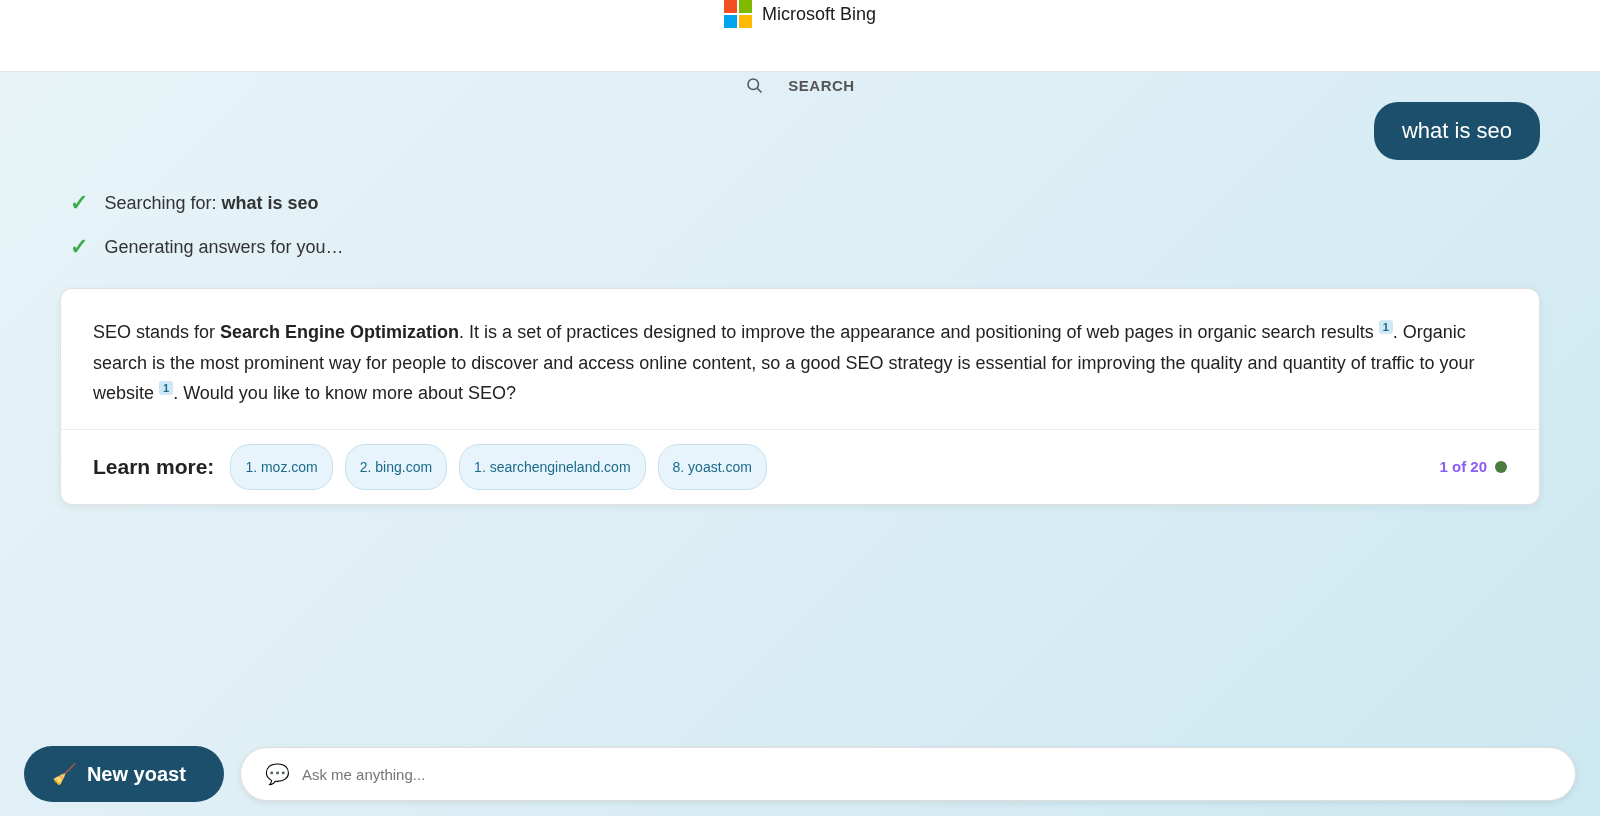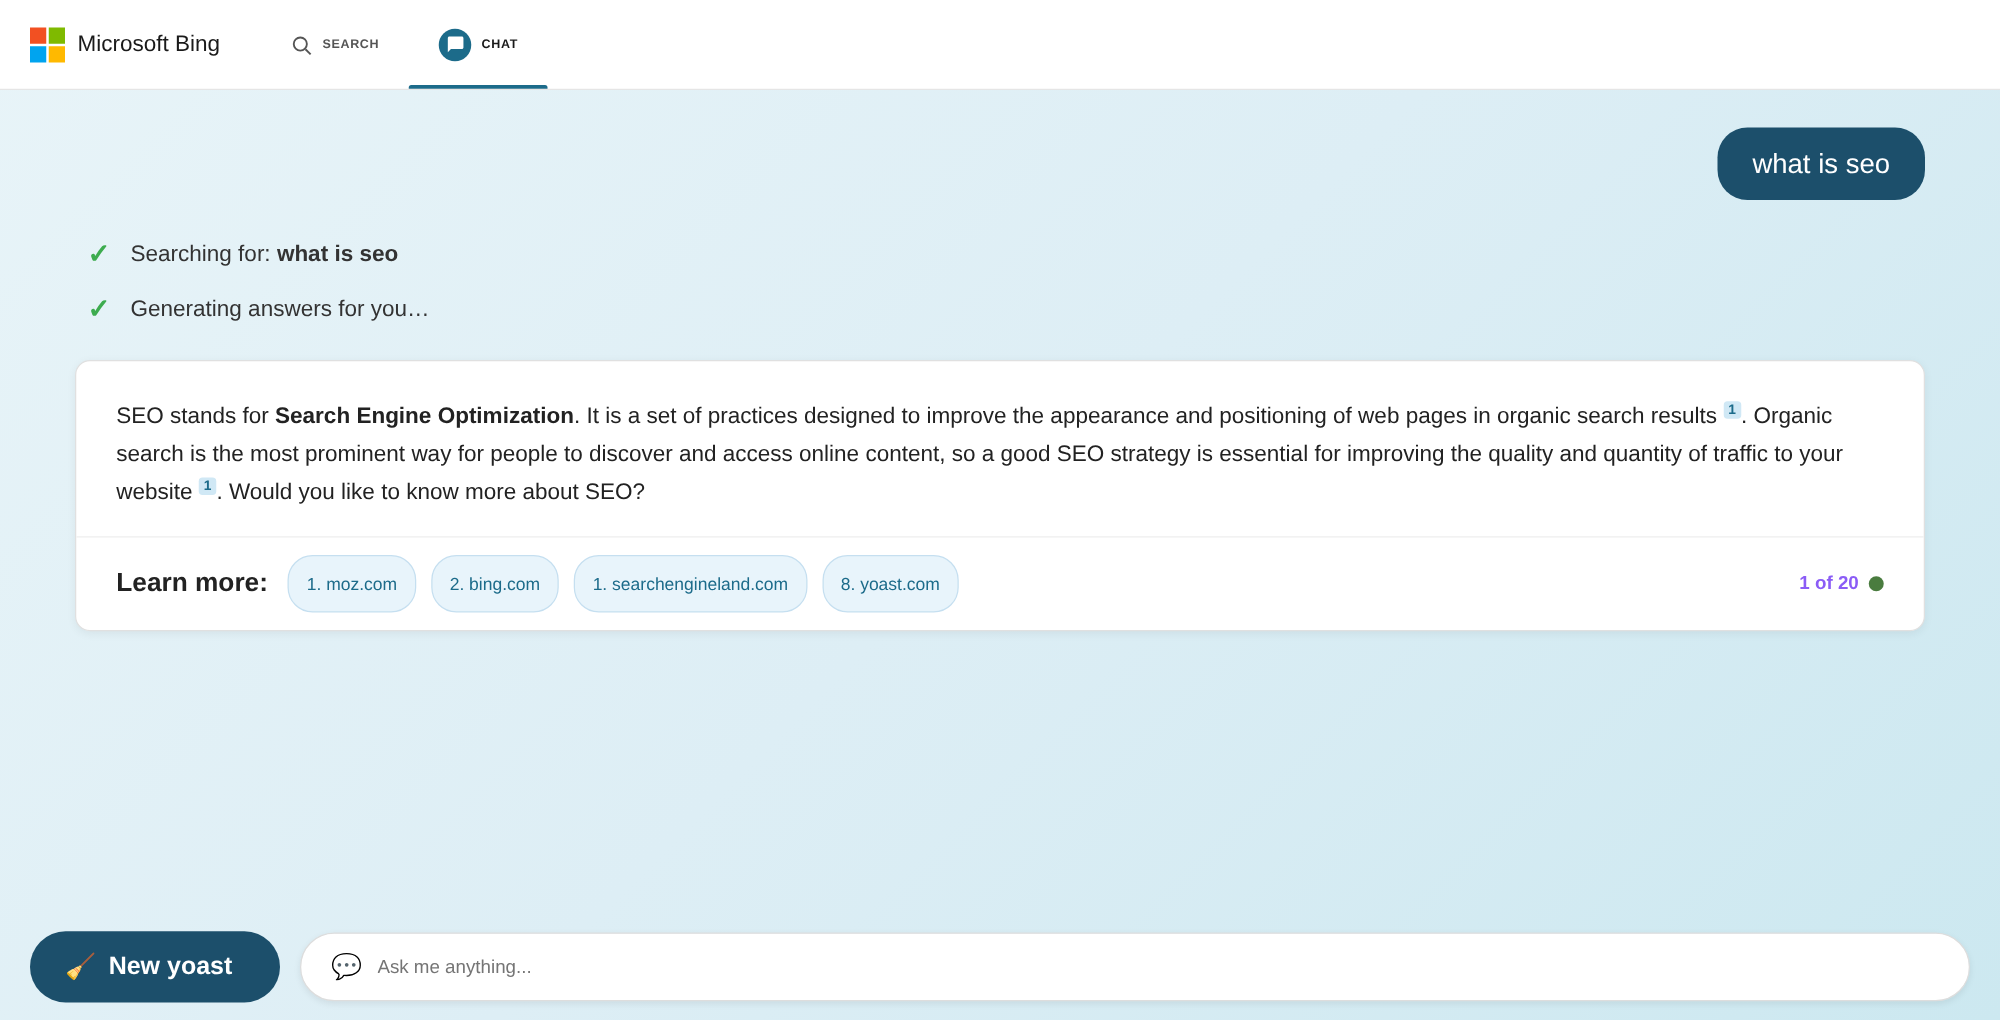--- a/index.html
+++ b/index.html
@@ -13,20 +13,21 @@
 
     
     .header {
       display: flex;
       align-items: center;
       padding: 0 24px;
       height: 72px;
       background: white;
       border-bottom: 1px solid #e5e5e5;
       gap: 32px;
+      flex-direction: column;
     }
 
     .logo-area {
       display: flex;
       align-items: center;
       gap: 10px;
     }
 
     .ms-logo {
       width: 28px;
@@ -49,26 +50,26 @@
     .nav-tabs {
       display: flex;
       align-items: center;
       gap: 0;
       height: 100%;
     }
 
     .nav-tab {
       display: flex;
       align-items: center;
-      gap: 8px;
+      gap: 25px;
       padding: 16px 24px;
       height: 100%;
       cursor: pointer;
       position: relative;
-      font-size: 10px;
+      font-size: 15px;
       font-weight: 600;
       letter-spacing: 0.5px;
       color: #555;
       text-decoration: none;
     }
 
     .nav-tab.active {
       color: #1a1a1a;
     }
 
@@ -307,28 +308,20 @@
   </div>
 
   <nav class="nav-tabs">
     <a class="nav-tab">
       <svg class="search-icon-svg" viewBox="0 0 24 24">
         <circle cx="11" cy="11" r="7"></circle>
         <line x1="16.5" y1="16.5" x2="22" y2="22"></line>
       </svg>
       <span>SEARCH</span>
     </a>
-    <a class="nav-tab active">
-      <div class="chat-icon-circle">
-        <svg viewBox="0 0 24 24">
-          <path d="M20 2H4c-1.1 0-2 .9-2 2v18l4-4h14c1.1 0 2-.9 2-2V4c0-1.1-.9-2-2-2z"></path>
-        </svg>
-      </div>
-      <span>CHAT</span>
-    </a>
   </nav>
 </div>
 
 <div class="main">
 
   <div class="user-message">
     <div class="user-bubble">
       <span>what is seo</span>
     </div>
   </div>

